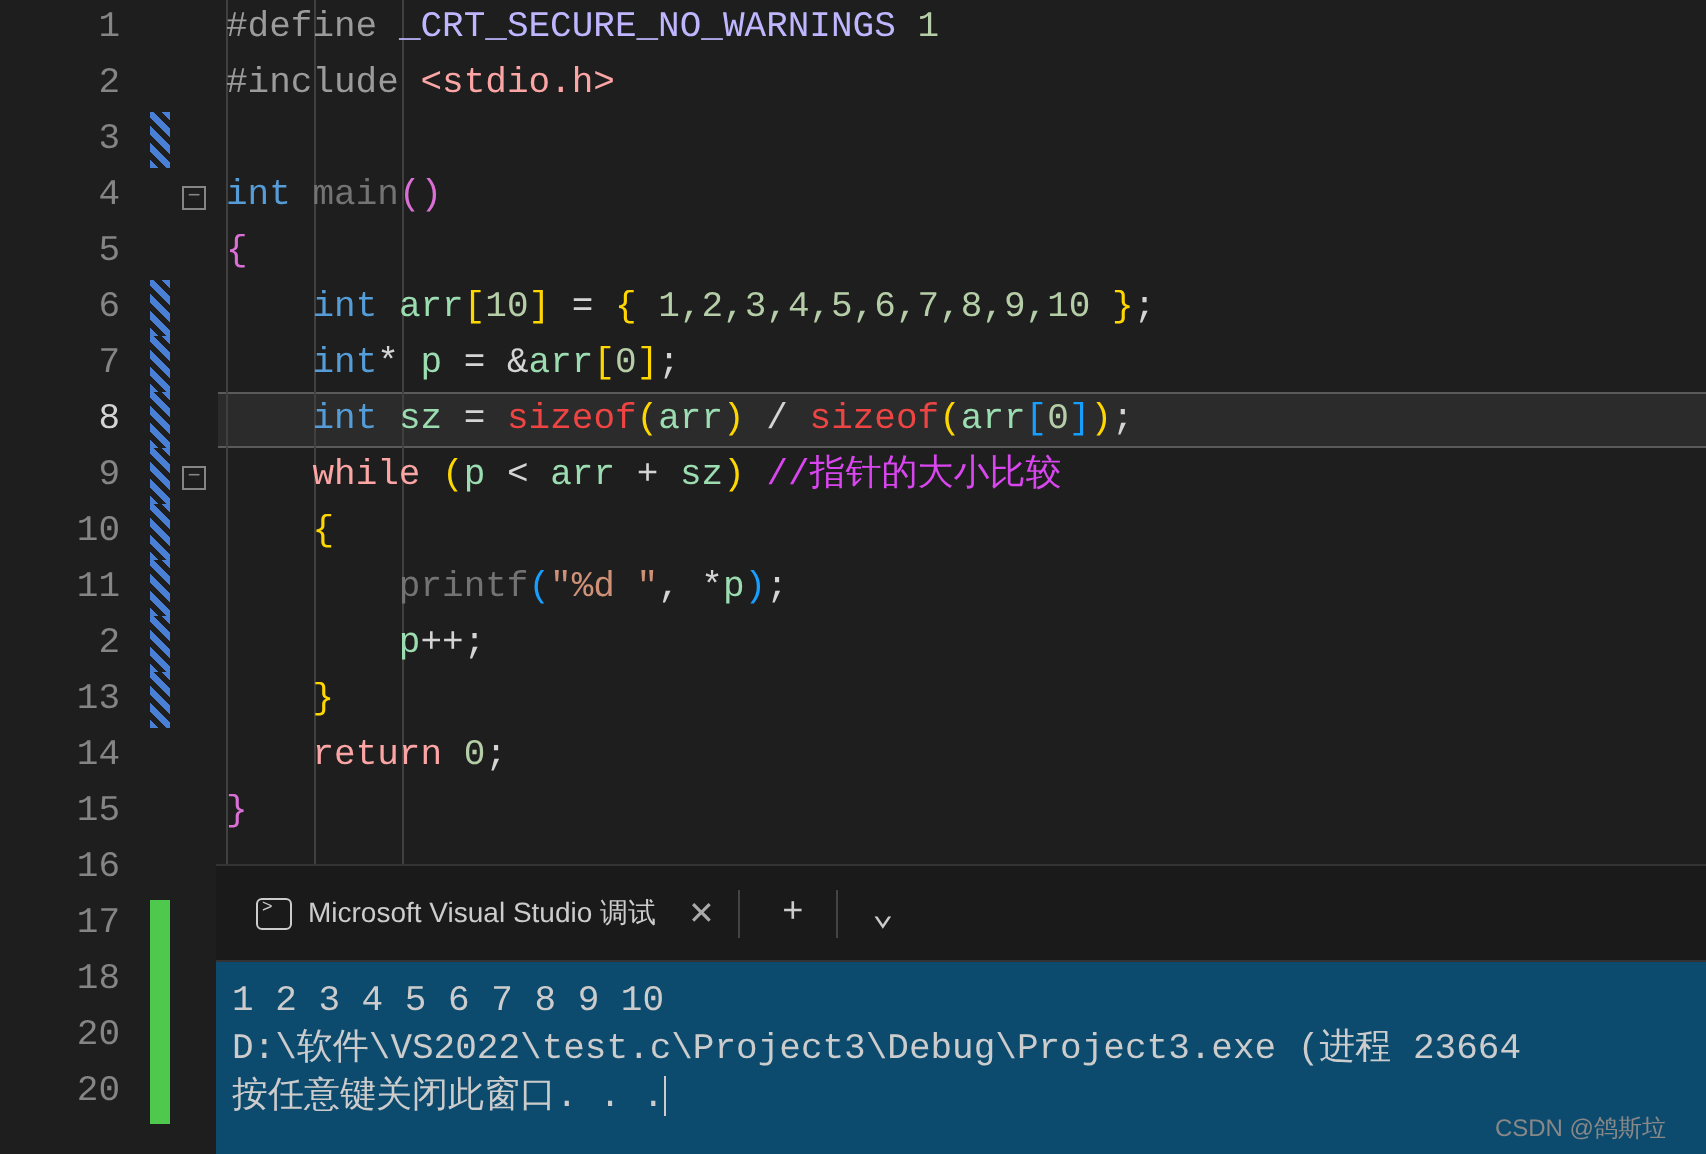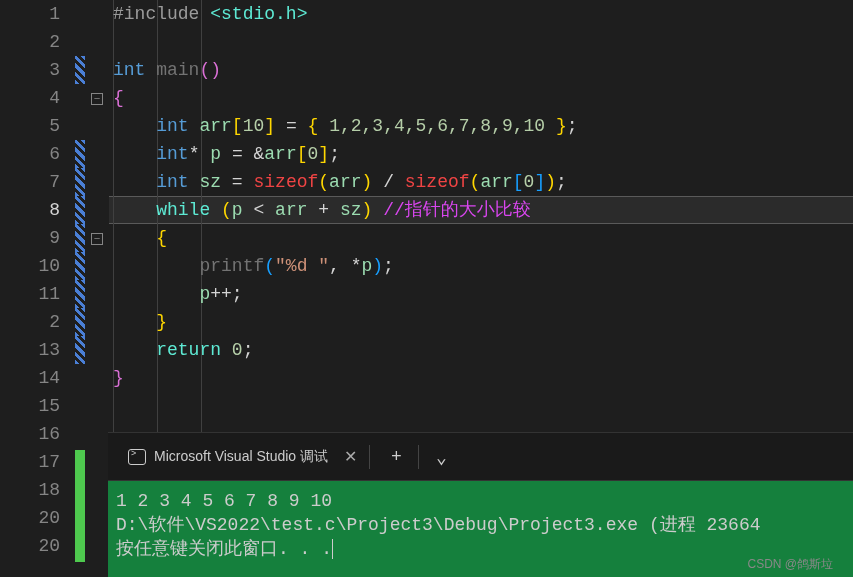--- a/index.html
+++ b/index.html
@@ -96,42 +96,42 @@
       z-index: 0;
     }
     .code .line > * { position: relative; z-index: 1; }
     .kw { color: #ef4444; }
     .type { color: #569cd6; }
     .fn { color: #737373; }
     .var { color: #9cdcb1; }
     .num { color: #b5cea8; }
     .str { color: #ce9178; }
     .mac { color: #9b9b9b; }
-    .pretok { color: #5eead4; }
+    .pretok { color: #fca5a5; }
     .macname { color: #beb7ff; }
     .comment { color: #d946ef; }
     .punct { color: #d4d4d4; }
     .brace { color: #da70d6; }
     .brace2 { color: #ffd700; }
     .brace3 { color: #179fff; }
     .guide {
       position: absolute;
       top: 0;
       bottom: 0;
       width: 1px;
       background: #404040;
       z-index: 0;
     }
     .terminal-panel {
       position: absolute;
       left: 108px;
       top: 432px;
       right: 0;
       bottom: 0;
-      background: #15803d;
+      background: #0c4a6e;
       border-top: 1px solid #333;
       z-index: 10;
     }
     .term-tabs {
       height: 48px;
       display: flex;
       align-items: center;
       background: #1a1a1a;
       border-bottom: 1px solid #333;
       padding-left: 8px;
@@ -271,20 +271,21 @@
       <div></div>
       <div></div>
       <div></div>
   </div>
   <div class="code">
     <div class="highlight-line"></div>
     <div class="guide" style="left:4px"></div>
     <div class="guide" style="left:48px"></div>
     <div class="guide" style="left:92px"></div>
 
+    <div class="line"><span class="mac">#define</span> <span class="macname">_CRT_SECURE_NO_WARNINGS</span> <span class="num">1</span></div>
     <div class="line"><span class="mac">#include</span> <span class="pretok">&lt;stdio.h&gt;</span></div>
     <div class="line"></div>
     <div class="line"><span class="type">int</span> <span class="fn">main</span><span class="brace">()</span></div>
     <div class="line"><span class="brace">{</span></div>
     <div class="line">    <span class="type">int</span> <span class="var">arr</span><span class="brace2">[</span><span class="num">10</span><span class="brace2">]</span> <span class="punct">=</span> <span class="brace2">{</span> <span class="num">1,2,3,4,5,6,7,8,9,10</span> <span class="brace2">}</span><span class="punct">;</span></div>
     <div class="line">    <span class="type">int</span><span class="punct">*</span> <span class="var">p</span> <span class="punct">= &amp;</span><span class="var">arr</span><span class="brace2">[</span><span class="num">0</span><span class="brace2">]</span><span class="punct">;</span></div>
     <div class="line">    <span class="type">int</span> <span class="var">sz</span> <span class="punct">=</span> <span class="kw">sizeof</span><span class="brace2">(</span><span class="var">arr</span><span class="brace2">)</span> <span class="punct">/</span> <span class="kw">sizeof</span><span class="brace2">(</span><span class="var">arr</span><span class="brace3">[</span><span class="num">0</span><span class="brace3">]</span><span class="brace2">)</span><span class="punct">;</span></div>
     <div class="line">    <span class="pretok">while</span> <span class="brace2">(</span><span class="var">p</span> <span class="punct">&lt;</span> <span class="var">arr</span> <span class="punct">+</span> <span class="var">sz</span><span class="brace2">)</span> <span class="comment">//指针的大小比较</span></div>
     <div class="line">    <span class="brace2">{</span></div>
     <div class="line">        <span class="fn">printf</span><span class="brace3">(</span><span class="str">"%d "</span><span class="punct">, *</span><span class="var">p</span><span class="brace3">)</span><span class="punct">;</span></div>

